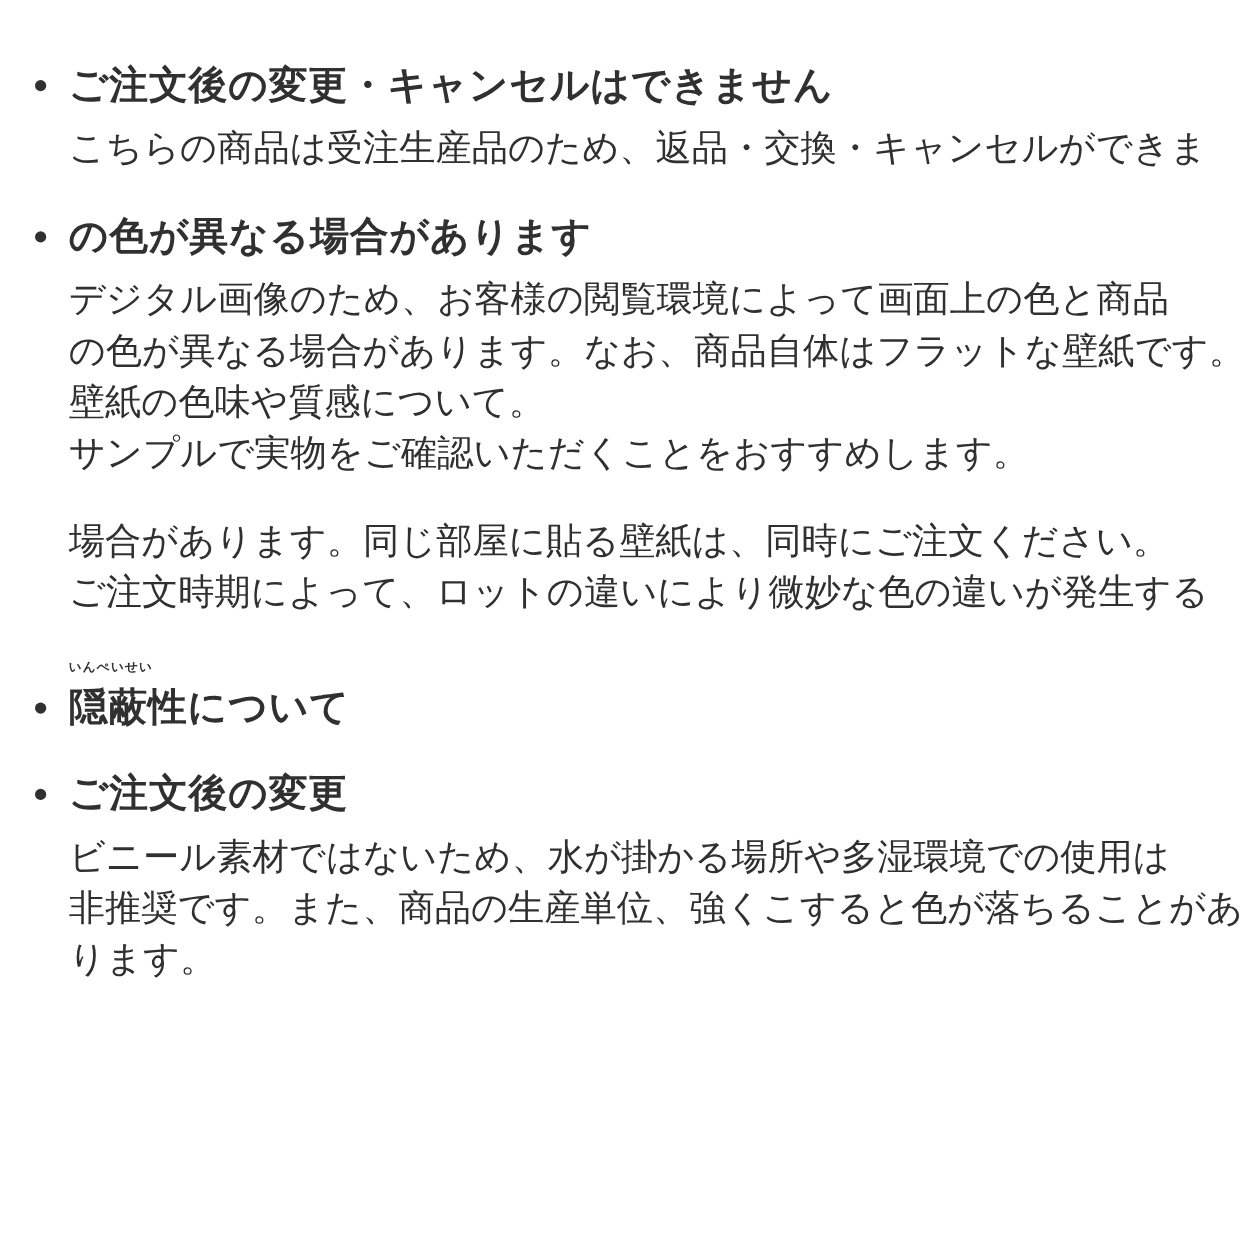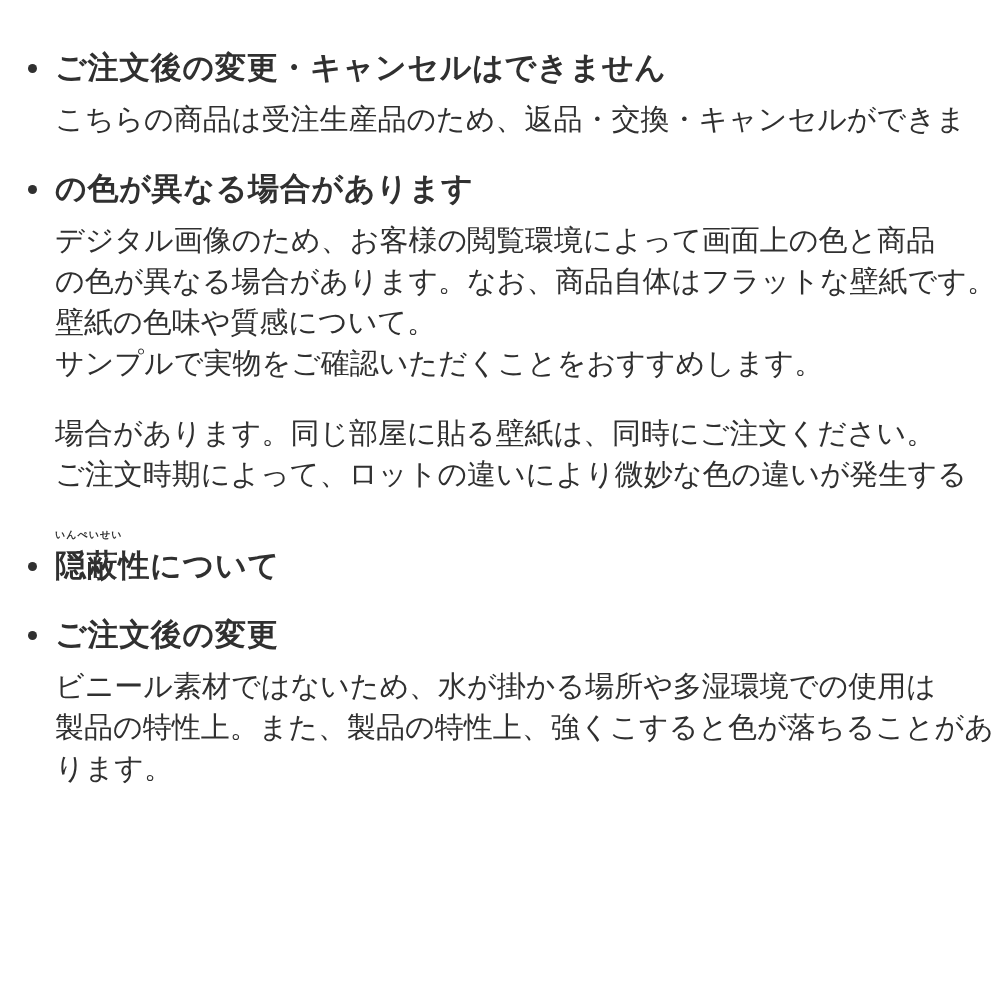--- a/index.html
+++ b/index.html
@@ -99,18 +99,18 @@
     </div>
   </div>
 
   <div class="section">
     <div class="heading">
       <span class="bullet-dot"></span>
       <span>ご注文後の変更</span>
     </div>
     <div class="body">
       <div class="line">ビニール素材ではないため、水が掛かる場所や多湿環境での使用は</div>
-      <div class="line">製品の特性上。また、製品の特性上、強くこすると色が落ちることがあ</div>
+      <div class="line">非推奨です。また、商品の生産単位、強くこすると色が落ちることがあ</div>
       <div class="line">ります。</div>
     </div>
   </div>
 
 </div>
 
 </body></html>

